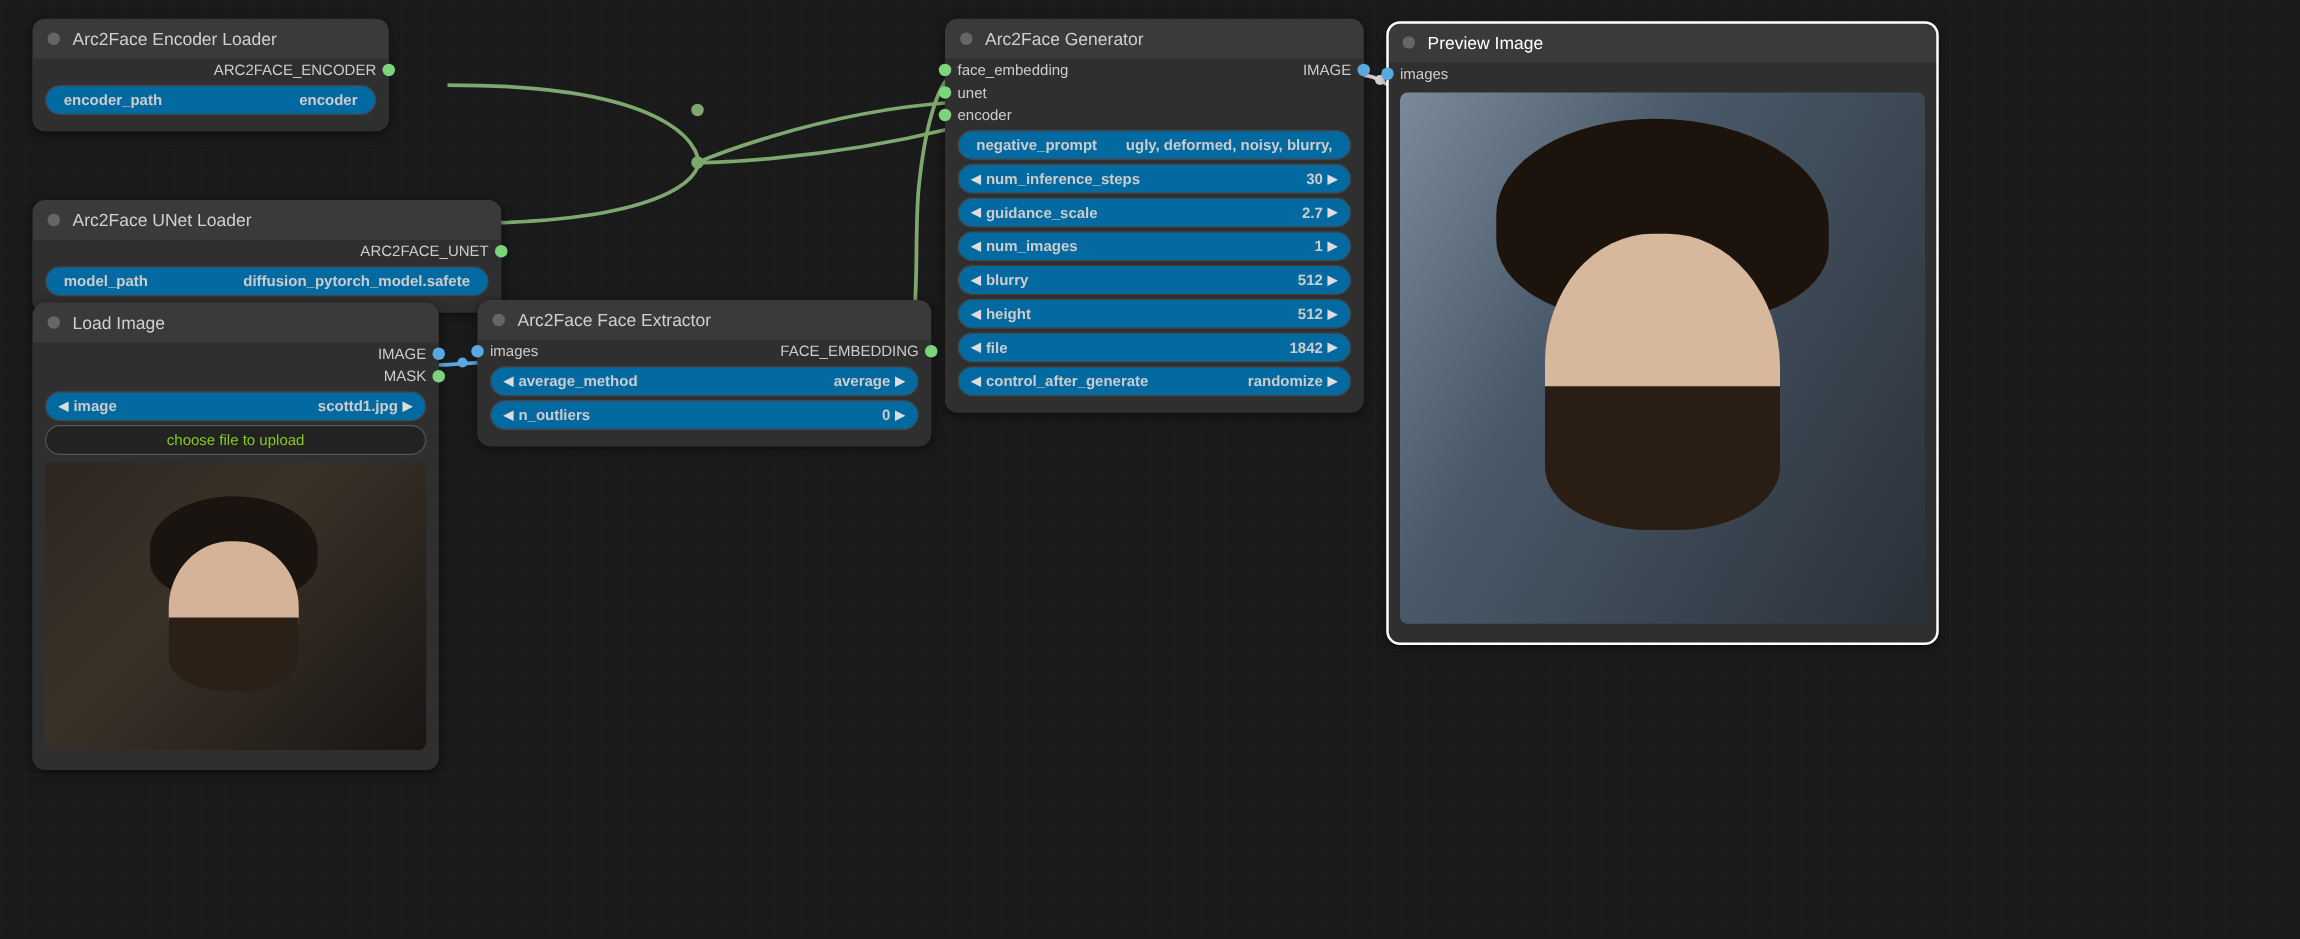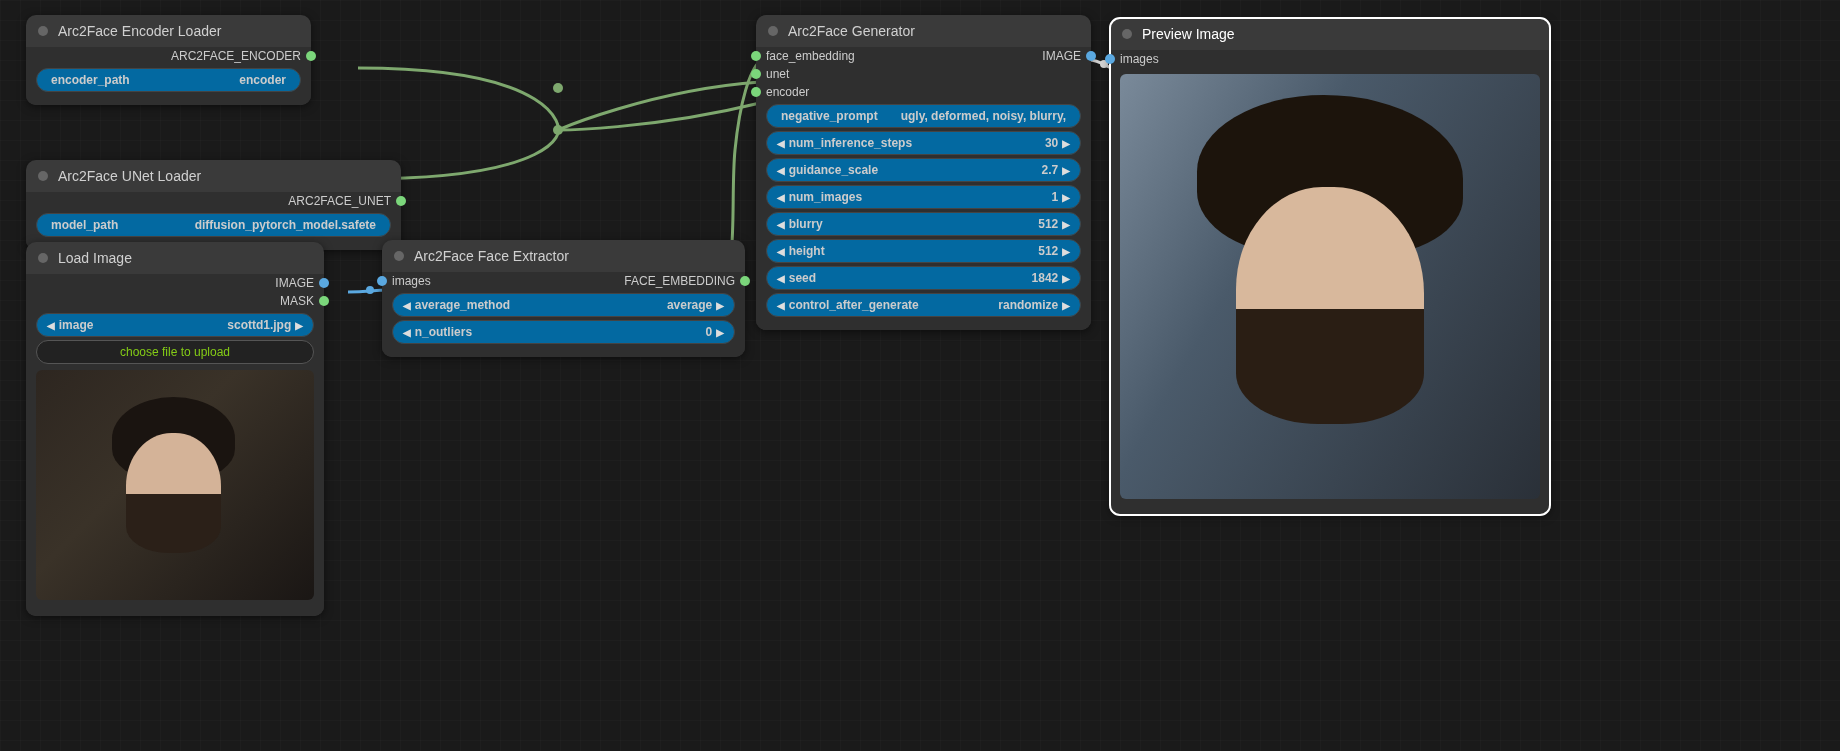--- a/index.html
+++ b/index.html
@@ -208,21 +208,21 @@
         <span class="port-dot" style="background:#7bd67b;"></span>
       </span>
     </div>
     <div class="pill">
       <span class="label">model_path</span>
       <span class="value">diffusion_pytorch_model.safete</span>
     </div>
   </div>
 </div>
 
-<div class="node" style="left:26px; top:242px; width:298px;">
+<div class="node" style="left:26px; top:242px; width:325px;">
   <div class="node-header">
     <span class="dot"></span>
     <span>Load Image</span>
   </div>
   <div class="node-body">
     <div class="port-row">
       <span></span>
       <span class="port-out">
         <span class="port-label">IMAGE</span>
         <span class="port-dot" style="background:#5aa8e0;"></span>
@@ -342,21 +342,21 @@
       <span class="arrow">▶</span>
     </div>
     <div class="pill">
       <span class="arrow">◀</span>
       <span class="label">height</span>
       <span class="value">512</span>
       <span class="arrow">▶</span>
     </div>
     <div class="pill">
       <span class="arrow">◀</span>
-      <span class="label">seed</span>
+      <span class="label">file</span>
       <span class="value">1842</span>
       <span class="arrow">▶</span>
     </div>
     <div class="pill">
       <span class="arrow">◀</span>
       <span class="label">control_after_generate</span>
       <span class="value">randomize</span>
       <span class="arrow">▶</span>
     </div>
   </div>

